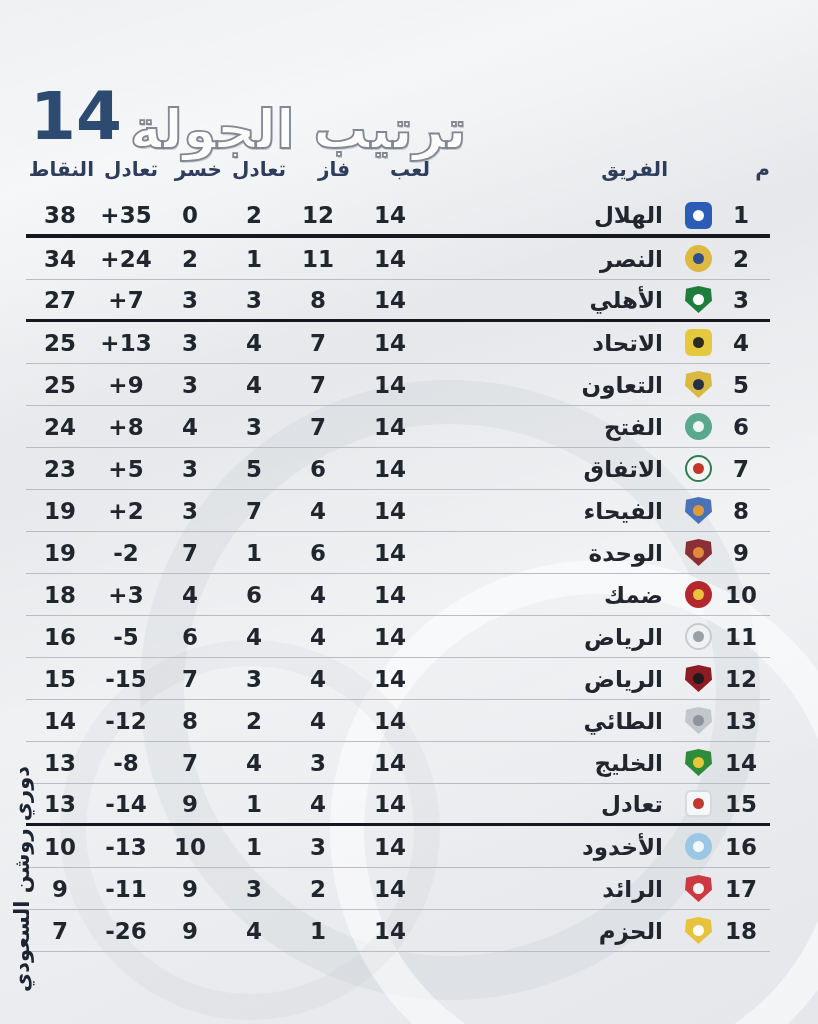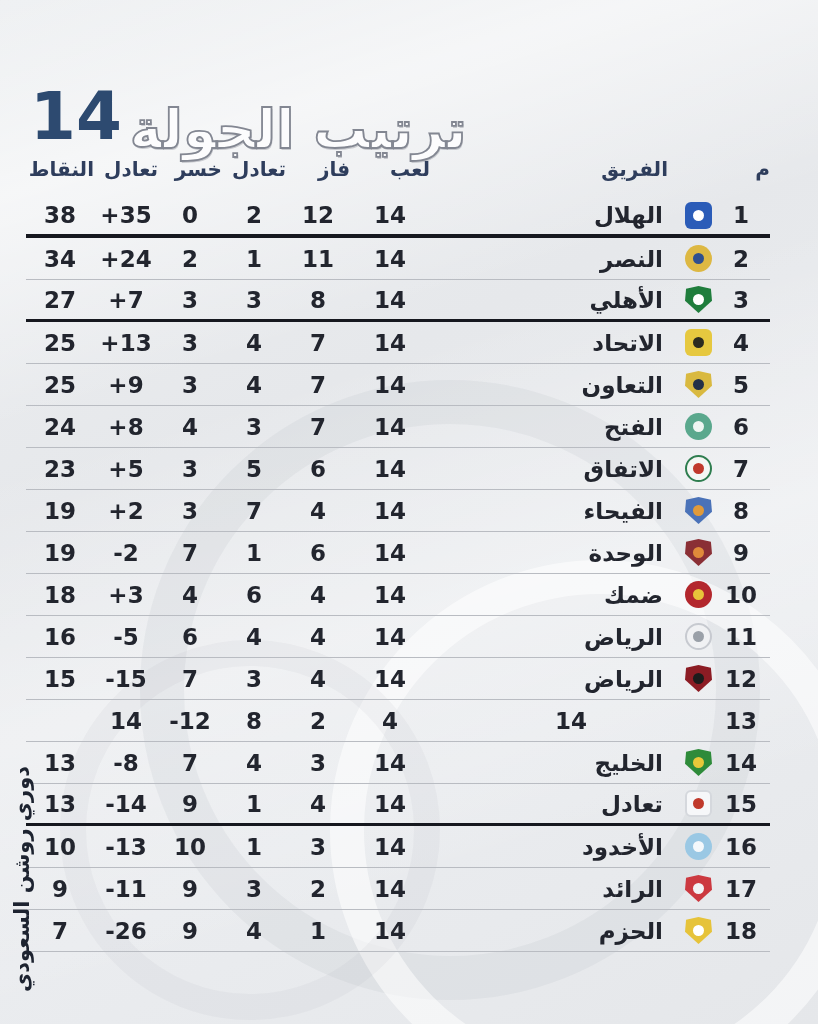--- a/index.html
+++ b/index.html
@@ -273,20 +273,26 @@
     </span>
     <span class="c num">14</span>
     <span class="c num">4</span>
     <span class="c num">3</span>
     <span class="c num">7</span>
     <span class="c num">-15</span>
     <span class="c num">15</span>
   </div>
         <div class="trow sep-thin">
     <span class="c rank">13</span>
+    <span class="c team">
+      <span class="logo shield" style="--c: #c3c7cd; --a: #8d939b;">
+              <i></i>
+            </span>
+      <span class="tname">الطائي</span>
+    </span>
     <span class="c num">14</span>
     <span class="c num">4</span>
     <span class="c num">2</span>
     <span class="c num">8</span>
     <span class="c num">-12</span>
     <span class="c num">14</span>
   </div>
         <div class="trow sep-thin">
     <span class="c rank">14</span>
     <span class="c team">

